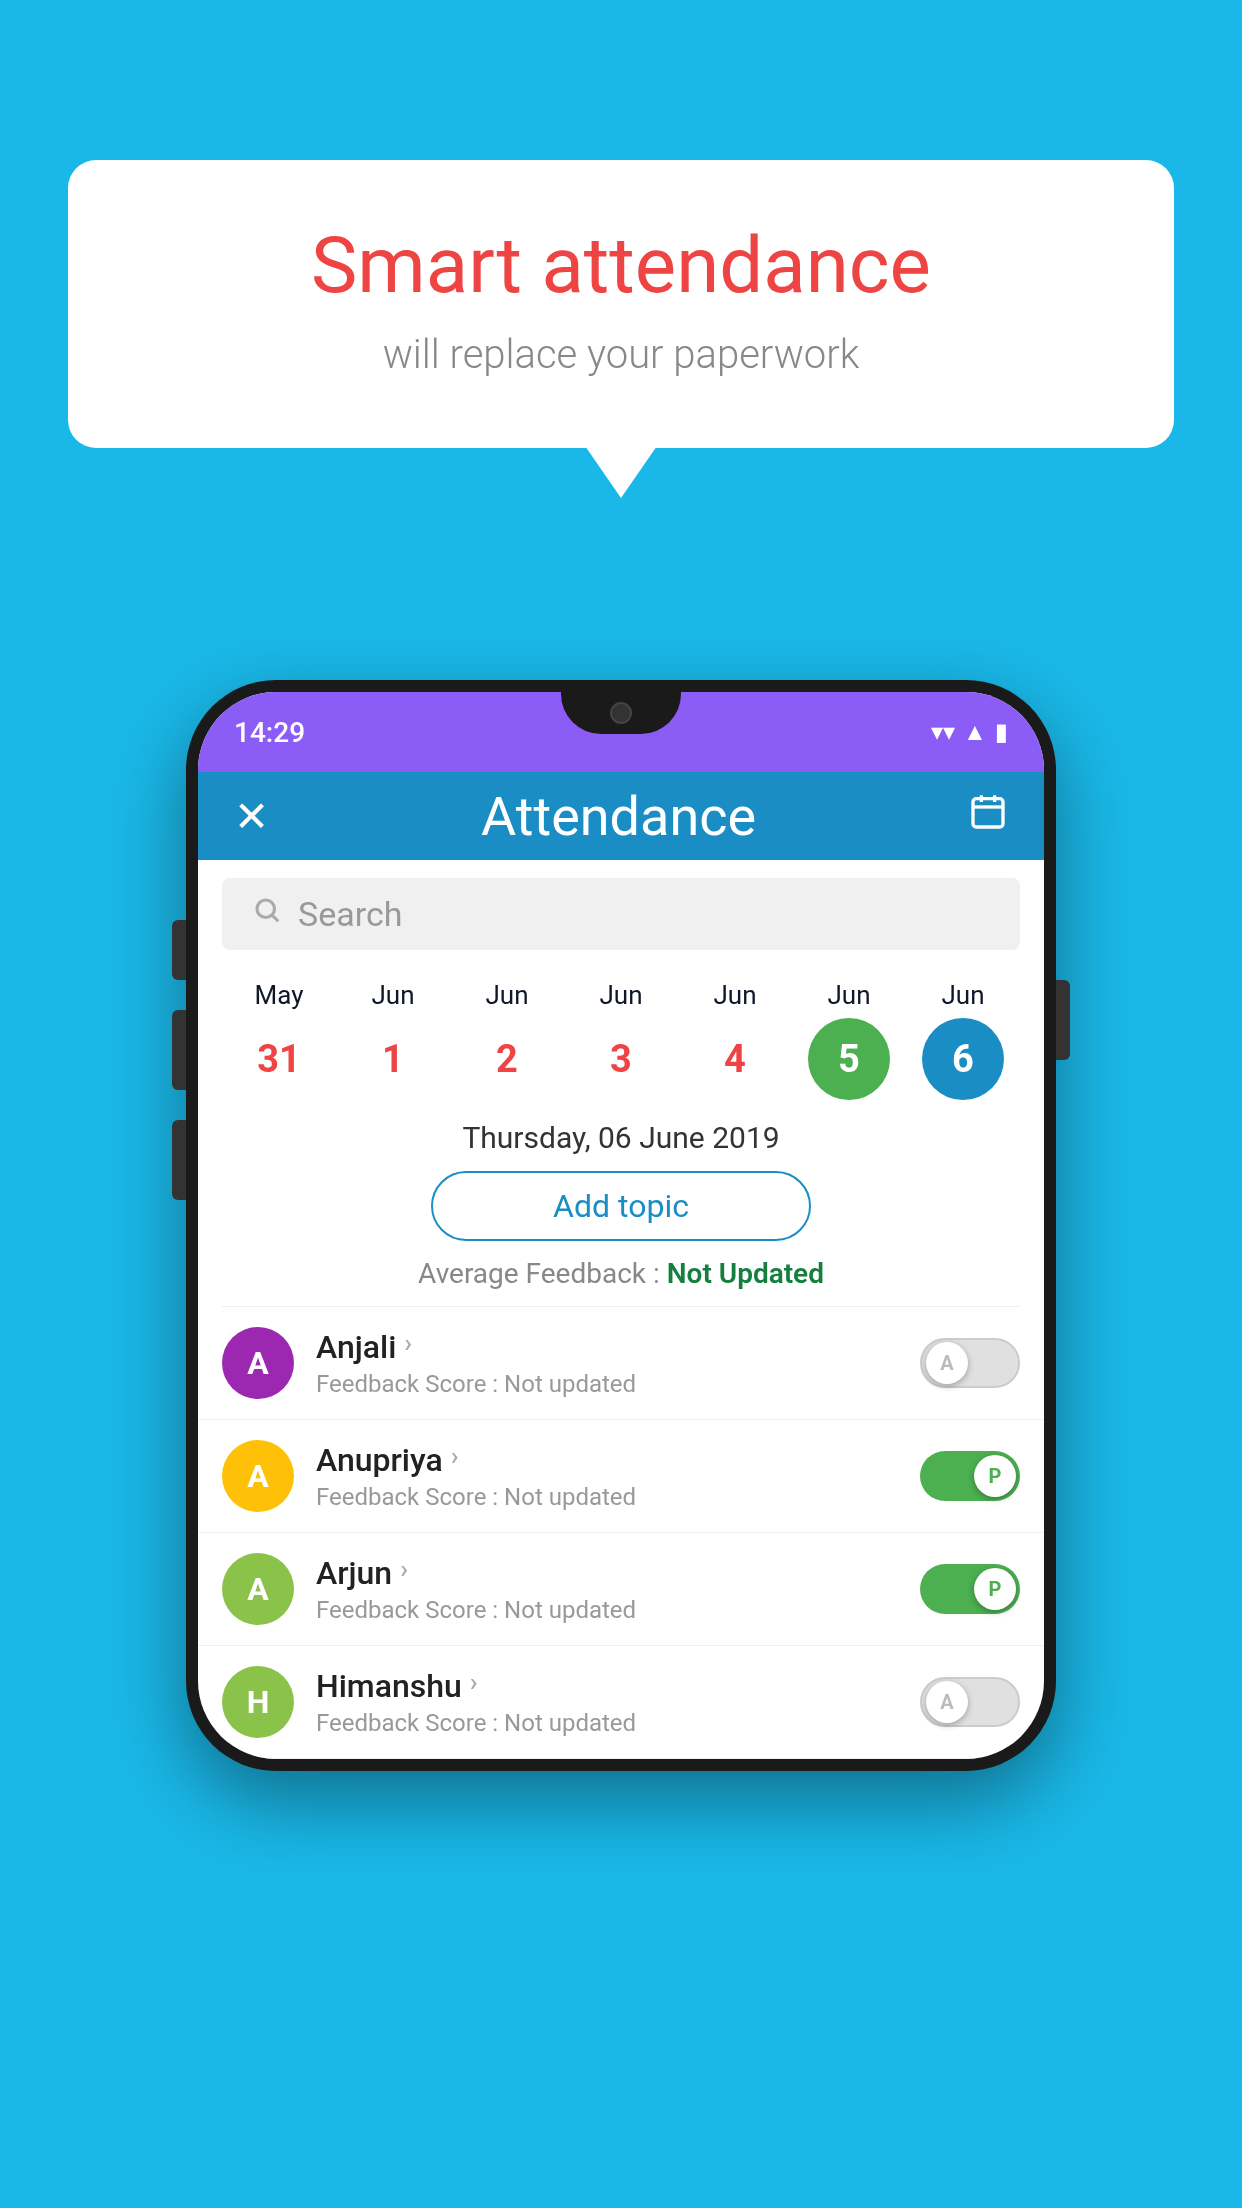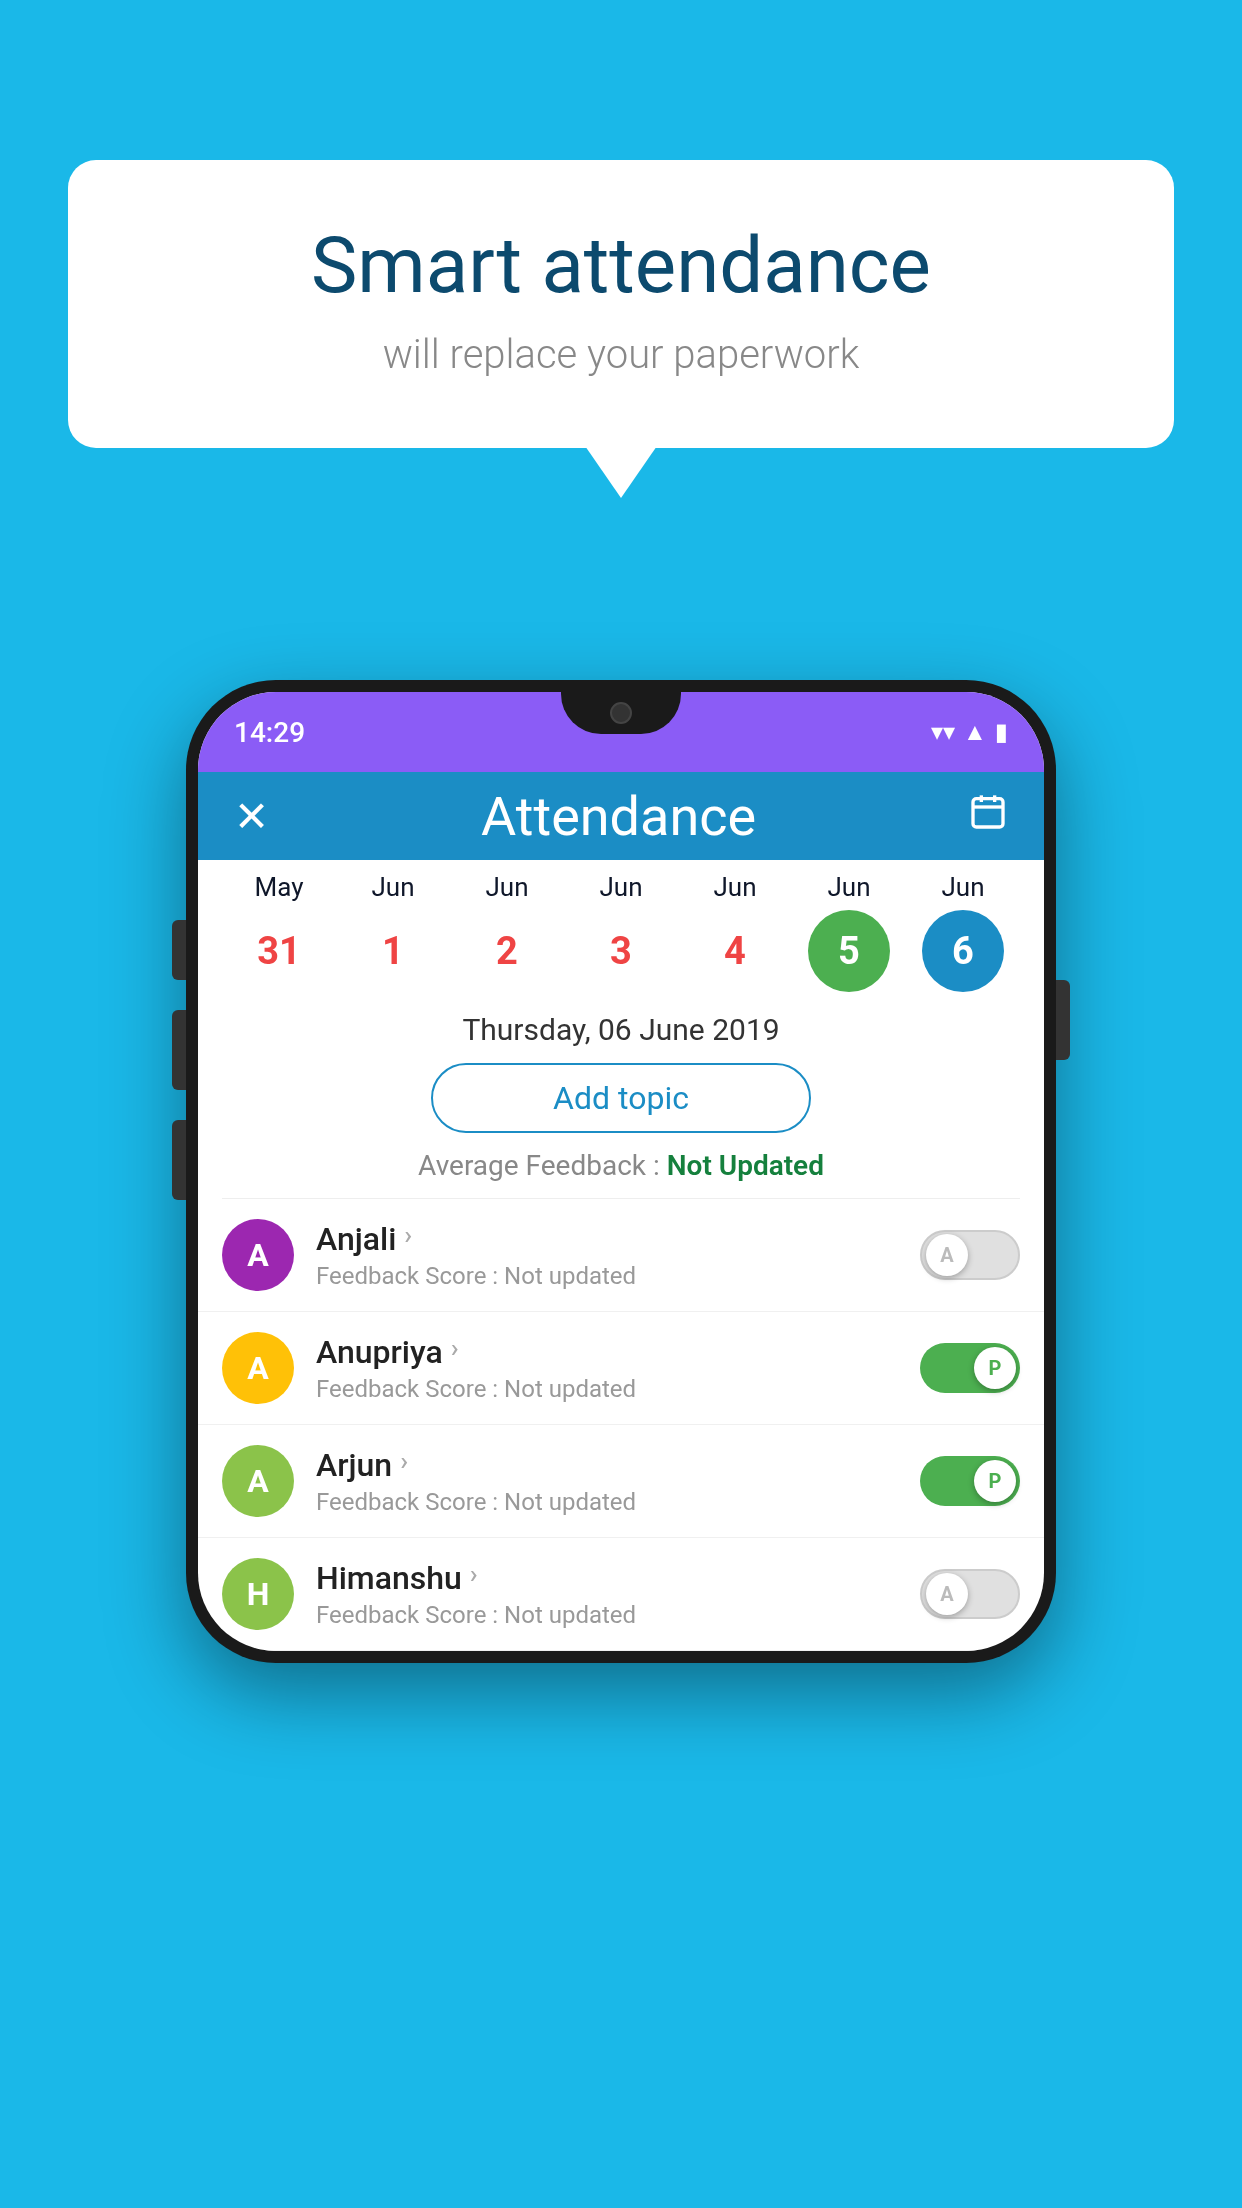--- a/index.html
+++ b/index.html
@@ -31,21 +31,21 @@
       left: 50%;
       transform: translateX(-50%);
       width: 0;
       height: 0;
       border-left: 38px solid transparent;
       border-right: 38px solid transparent;
       border-top: 55px solid white;
     }
     .bubble-title {
       font-size: 78px;
-      color: #0c4a6e;
+      color: #ef4444;
       font-weight: 400;
       margin-bottom: 20px;
     }
     .bubble-subtitle {
       font-size: 40px;
       color: #888;
       font-weight: 300;
     }
 
     
@@ -399,20 +399,29 @@
         <span class="header-calendar">
           <svg width="40" height="40" viewBox="0 0 24 24" fill="white">
             <rect x="3" y="4" width="18" height="17" rx="2" fill="none" stroke="white" stroke-width="2"></rect>
             <line x1="3" y1="9" x2="21" y2="9" stroke="white" stroke-width="2"></line>
             <line x1="8" y1="2" x2="8" y2="6" stroke="white" stroke-width="2"></line>
             <line x1="16" y1="2" x2="16" y2="6" stroke="white" stroke-width="2"></line>
           </svg>
         </span>
       </div>
 
+      <div class="search-bar">
+        <span class="search-icon-wrap">
+          <svg width="30" height="30" viewBox="0 0 24 24" fill="none" stroke="#aaa" stroke-width="2.5">
+            <circle cx="11" cy="11" r="7"></circle>
+            <line x1="21" y1="21" x2="16.65" y2="16.65"></line>
+          </svg>
+        </span>
+        <span class="search-placeholder">Search</span>
+      </div>
 
       <div class="calendar-row">
         <div class="cal-col">
           <span class="cal-month">May</span>
           <div class="cal-day">31</div>
         </div>
         <div class="cal-col">
           <span class="cal-month">Jun</span>
           <div class="cal-day">1</div>
         </div>

